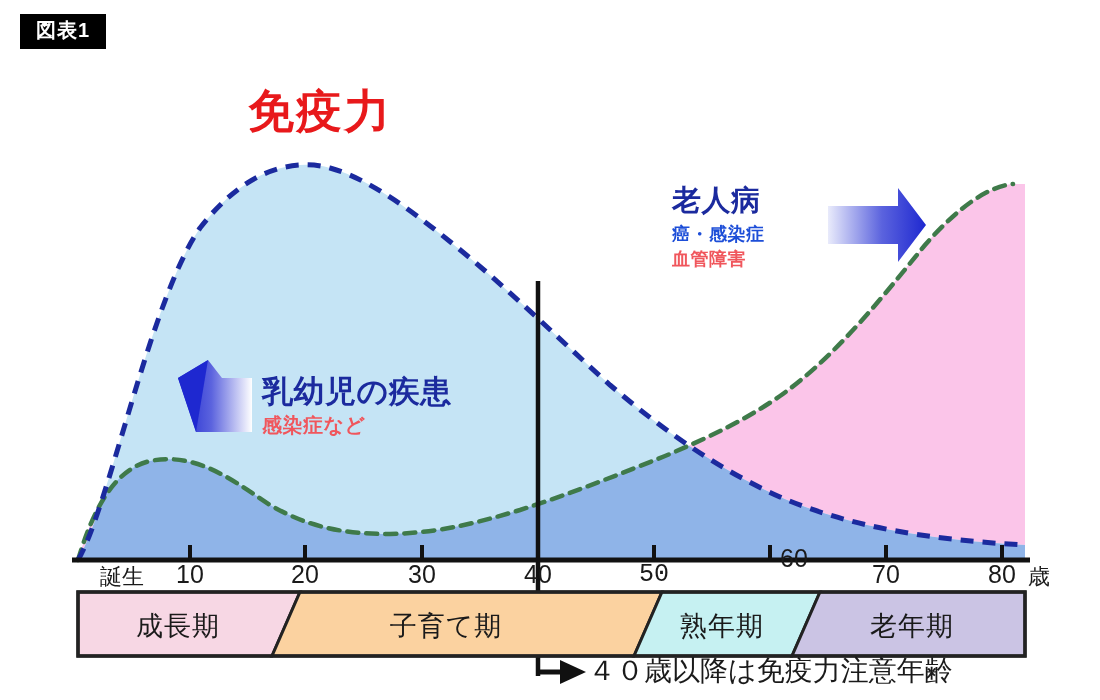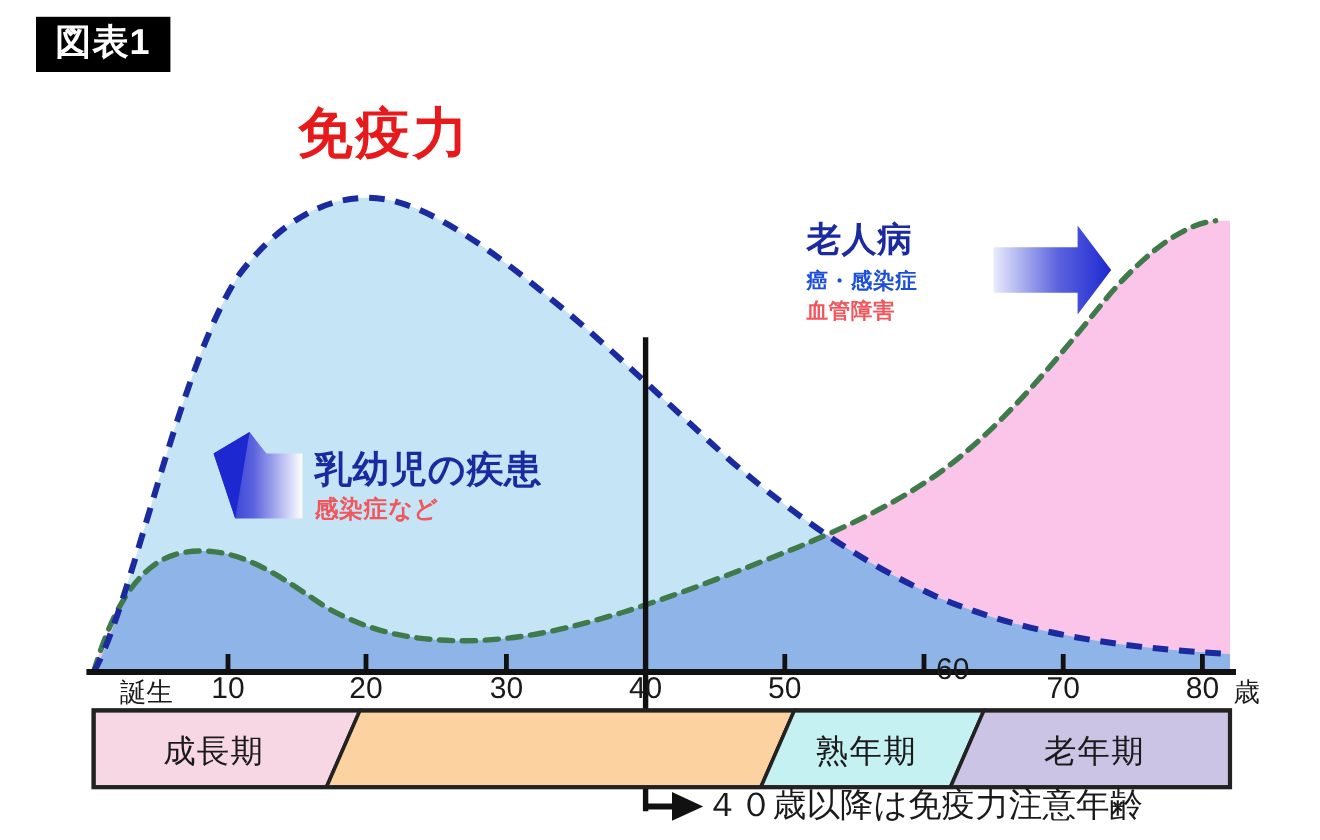--- a/index.html
+++ b/index.html
@@ -18,25 +18,25 @@
   #page {
     position: relative;
     width: 1100px;
     height: 700px;
     background: #ffffff;
   }
 
   
   .figure-badge {
     position: absolute;
-    left: 30px;
+    left: 20px;
     top: 14px;
     background: #000000;
     color: #ffffff;
-    font-size: 30px;
+    font-size: 20px;
     font-weight: bold;
     letter-spacing: 1px;
     padding: 6px 16px 8px 16px;
     line-height: 1.05;
     white-space: nowrap;
   }
 
   
   .chart-stage {
     position: absolute;
@@ -311,26 +311,27 @@
 
     <div class="ov lbl-geriatric-main">老人病</div>
     <div class="ov lbl-geriatric-sub1">癌・感染症</div>
     <div class="ov lbl-geriatric-sub2">血管障害</div>
 
     <div class="tick-label birth" style="left:122px; top:562px;">誕生</div>
     <div class="tick-label" style="left:190px; top:560px;">10</div>
     <div class="tick-label" style="left:305px; top:560px;">20</div>
     <div class="tick-label" style="left:422px; top:560px;">30</div>
     <div class="tick-label" style="left:538px; top:560px;">40</div>
-    <div class="tick-label" style="left:654px; top:560px;">50</div>
+    <div class="tick-label" style="left:654px; top:560px;font-family:Liberation Mono, monospace;">50</div>
     <div class="tick-label" style="left:770px; top:544px;margin-left:24px;">60</div>
     <div class="tick-label" style="left:886px; top:560px;">70</div>
     <div class="tick-label" style="left:1002px; top:560px;">80</div>
     <div class="axis-unit" style="left:1028px; top:562px;">歳</div>
 
     <div class="stage-label" style="left:178px; top:608px;">成長期</div>
+    <div class="stage-label" style="left:446px; top:608px;">子育て期</div>
     <div class="stage-label" style="left:722px; top:608px;">熟年期</div>
     <div class="stage-label" style="left:912px; top:608px;">老年期</div>
 
     <div class="caption-text">４０歳以降は免疫力注意年齢</div>
 
   </div>
 </div>
 
 </body></html>

